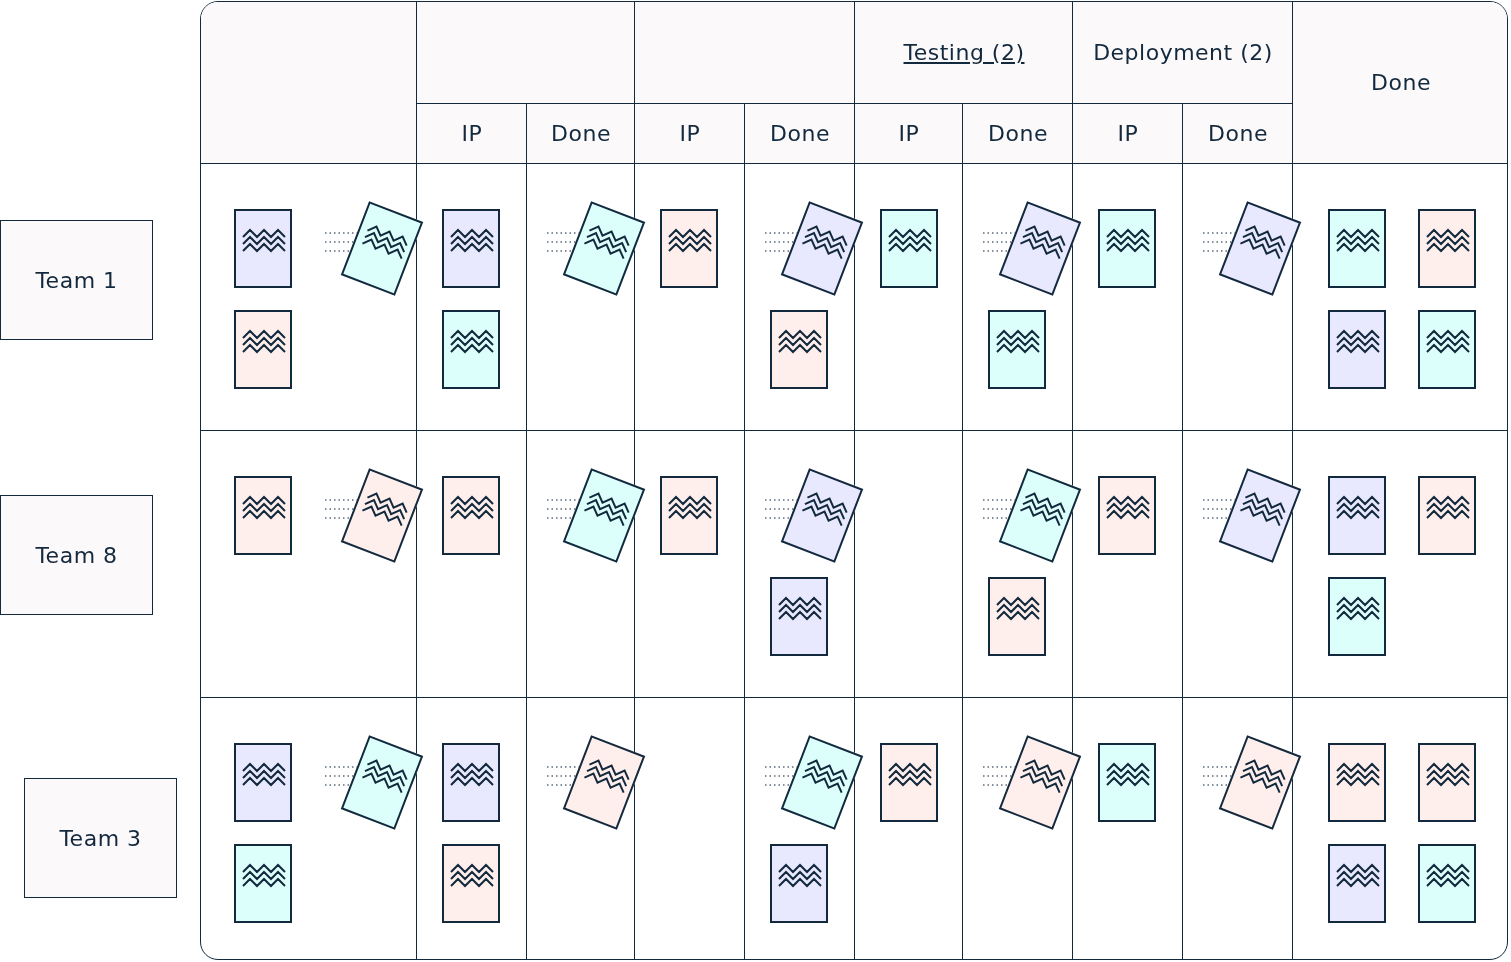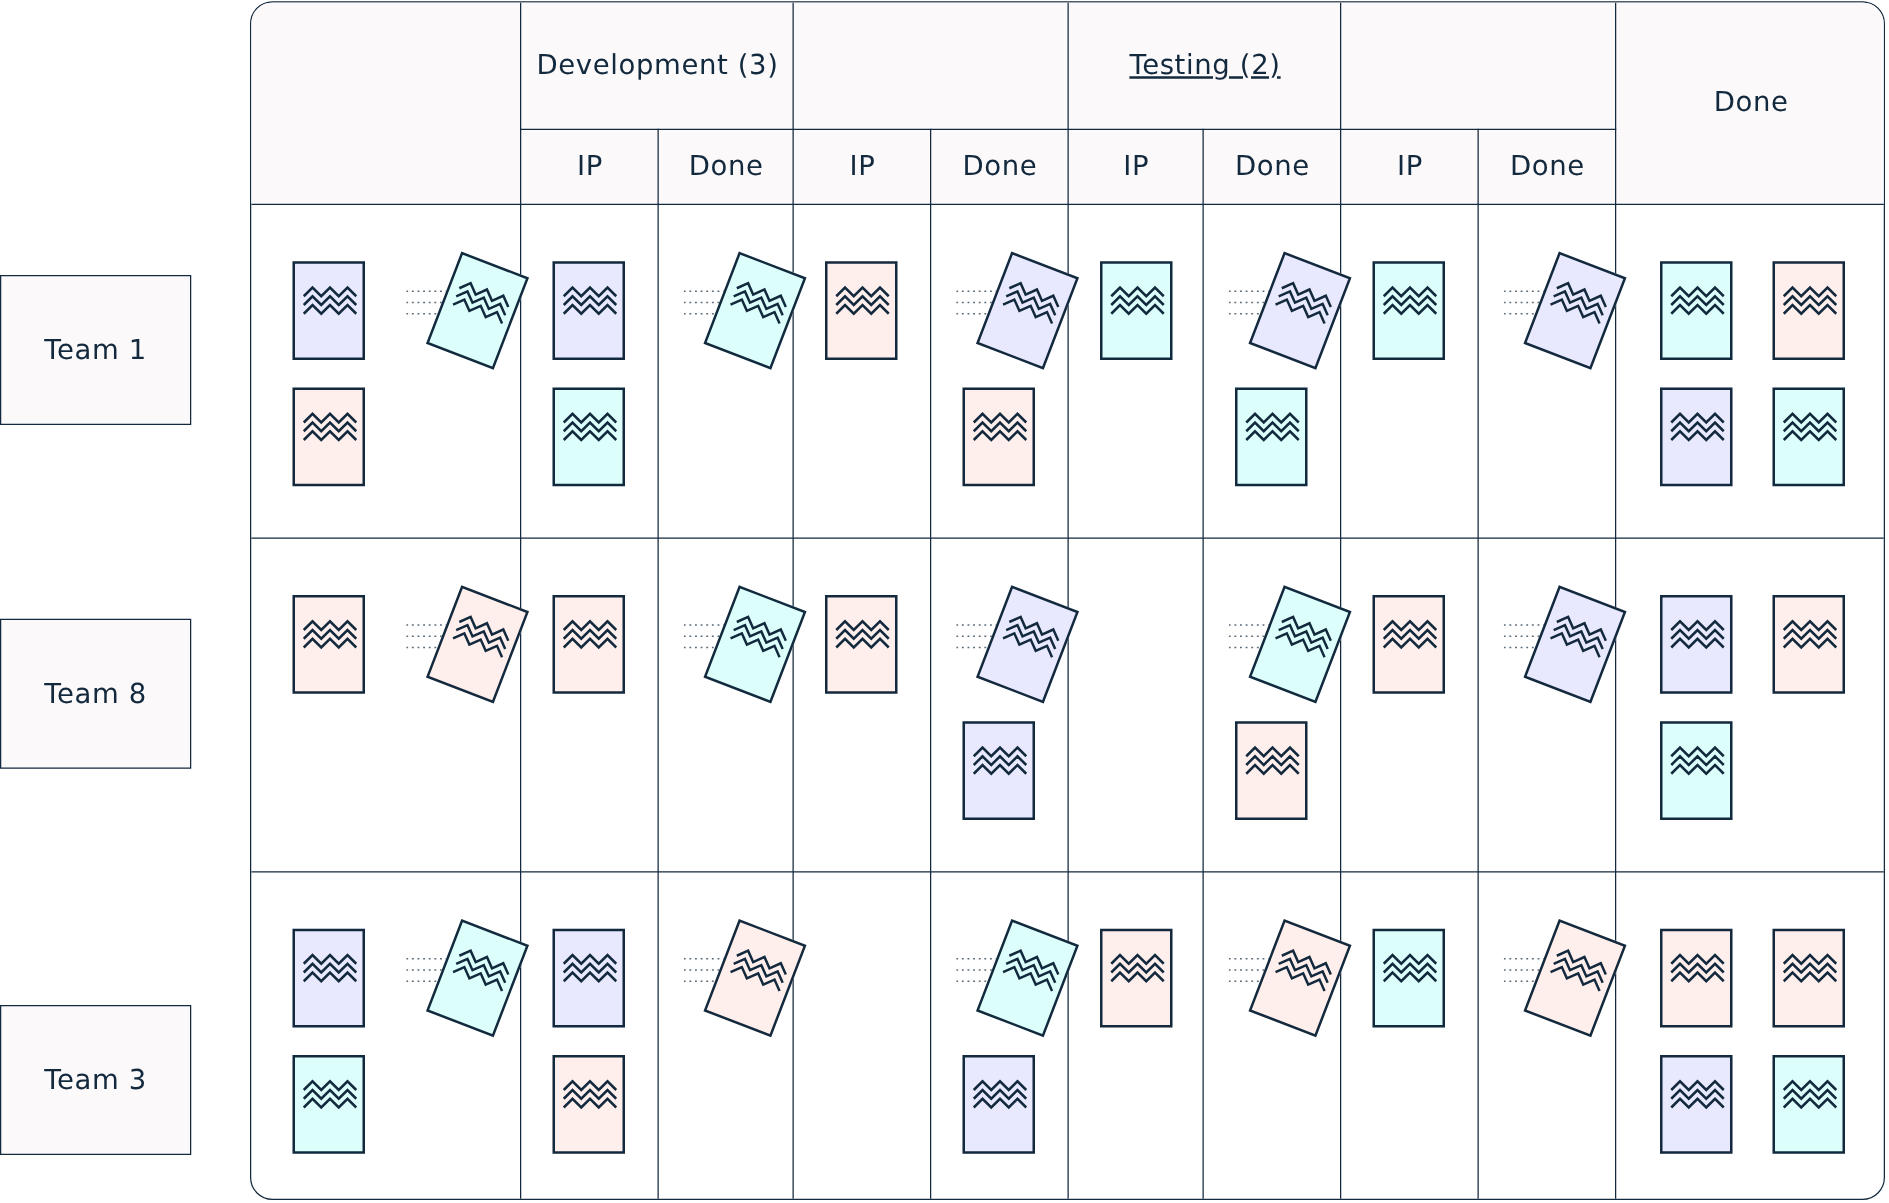--- a/index.html
+++ b/index.html
@@ -16,32 +16,32 @@
 </style>
 </head>
 <body>
 
 <div class="team" style="top:220px;">
     <span>Team 1</span>
   </div>
 <div class="team" style="top:495px;">
     <span>Team 8</span>
   </div>
-<div class="team" style="top:804px;">
+<div class="team" style="top:778px;margin-left:24px;">
     <span>Team 3</span>
   </div>
 
 <div class="board" id="board">
   <div class="hdr-bg"></div>
 
-  <div class="hlabel" style="left:216px;top:0;width:218px;height:101px;">
-      <span>Development (3)</span>
-    </div>
   <div class="hlabel" style="left:654px;top:0;width:218px;height:101px;text-decoration:underline;">
       <span>Testing (2)</span>
+    </div>
+  <div class="hlabel" style="left:872px;top:0;width:220px;height:101px;">
+      <span>Deployment (2)</span>
     </div>
   <div class="hlabel" style="left:1092px;top:0;width:216px;height:161px;">
       <span>Done</span>
     </div>
 
   <div class="hlabel" style="left:216px;top:101px;width:110px;height:60px;">
       <span>IP</span>
     </div>
   <div class="hlabel" style="left:326px;top:101px;width:108px;height:60px;">
       <span>Done</span>

